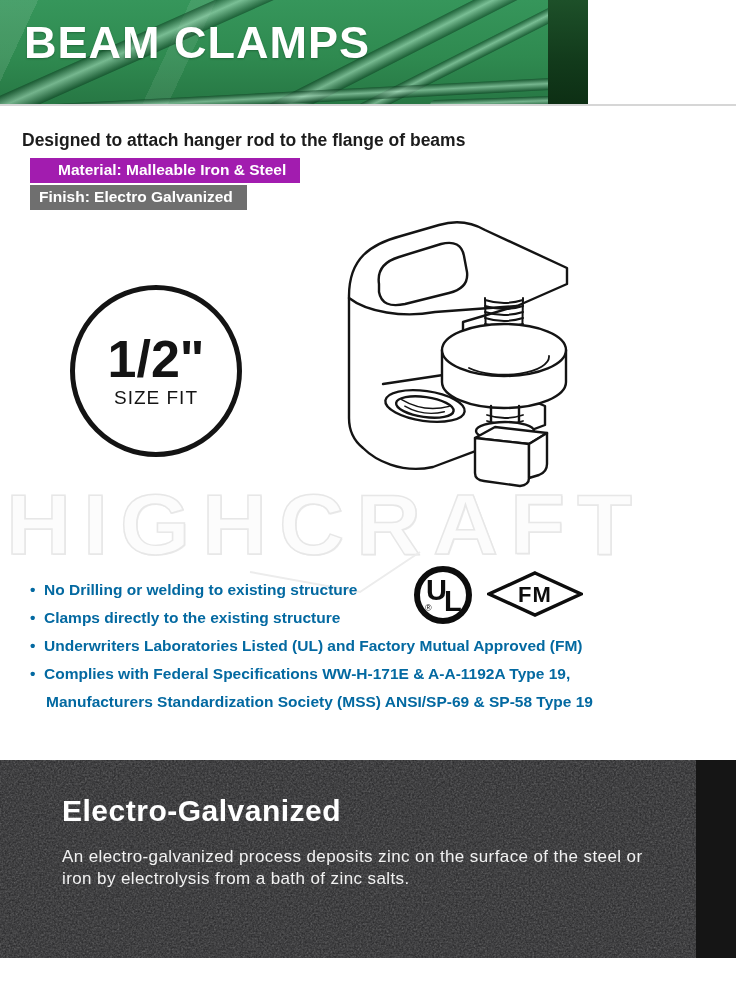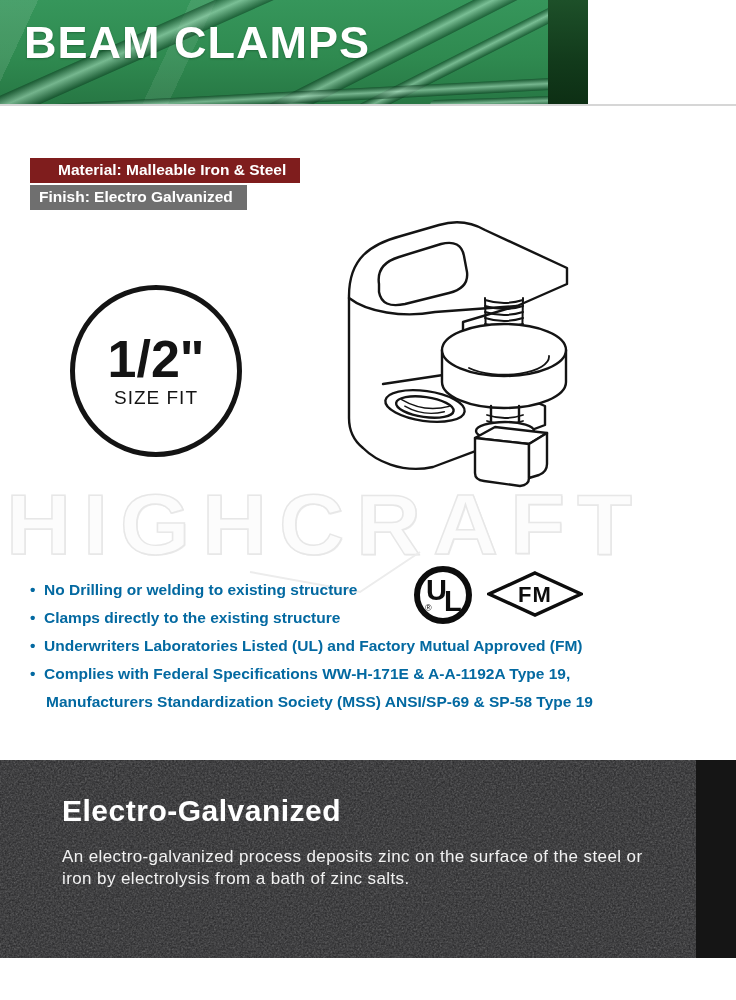--- a/index.html
+++ b/index.html
@@ -22,21 +22,21 @@
   .header-dark-strip { position:absolute; right:0; top:0; width:40px; height:104px;
     background:linear-gradient(180deg, #1d5029 0%, #123a1b 60%, #0d2f14 100%); }
   .header-title { position:absolute; left:24px; top:17px; color:#ffffff;
     font-size:45px; font-weight:bold; letter-spacing:1px; text-shadow:0 1px 2px rgba(0,40,15,0.35); z-index:3; }
   .header-divider { position:absolute; left:0; top:104px; width:736px; height:2px; background:#d6d6d6; }
 
   
   .intro-heading { position:absolute; left:22px; top:130px; font-size:17.5px; font-weight:bold; color:#1c1c1c; }
   .label-chip { position:absolute; left:30px; color:#ffffff; font-size:15.5px; font-weight:bold;
     padding:3px 14px 4px 9px; white-space:nowrap; }
-  .label-material { top:158px; background:#7f1d1d;padding-left:28px; }
+  .label-material { top:158px; background:#a21caf;padding-left:28px; }
   .label-finish   { top:185px; background:#6f6f6f; }
 
   
   .size-badge { position:absolute; left:70px; top:285px; width:172px; height:172px; border:5px solid #141414;
     border-radius:50%; background:#ffffff; display:flex; flex-direction:column; align-items:center; justify-content:center; z-index:2; }
   .size-badge .size { font-size:52px; font-weight:bold; color:#141414; line-height:1; }
   .size-badge .caption { font-size:19px; font-weight:normal; color:#141414; letter-spacing:1px; margin-top:2px;text-align:right; }
 
   
   .watermark { position:absolute; left:6px; top:474px; width:730px; white-space:nowrap; overflow:hidden;
@@ -82,20 +82,21 @@
     <div class="pipe p1"></div>
     <div class="pipe p2"></div>
     <div class="pipe p3"></div>
     <div class="pipe p4"></div>
     <div class="pipe p5"></div>
     <div class="header-dark-strip"></div>
     <div class="header-title">BEAM CLAMPS</div>
   </div>
   <div class="header-divider"></div>
 
+  <div class="intro-heading">Designed to attach hanger rod to the flange of beams</div>
   <div class="label-chip label-material">Material: Malleable Iron &amp; Steel</div>
   <div class="label-chip label-finish">Finish: Electro Galvanized</div>
 
   <div class="watermark">HIGHCRAFT</div>
   <svg class="swoosh" width="200" height="70">
     <polyline points="15,42 125,62 185,22" fill="none" stroke="#ececec" stroke-width="2"></polyline>
   </svg>
 
   <div class="size-badge">
     <div class="size">1/2"</div>

